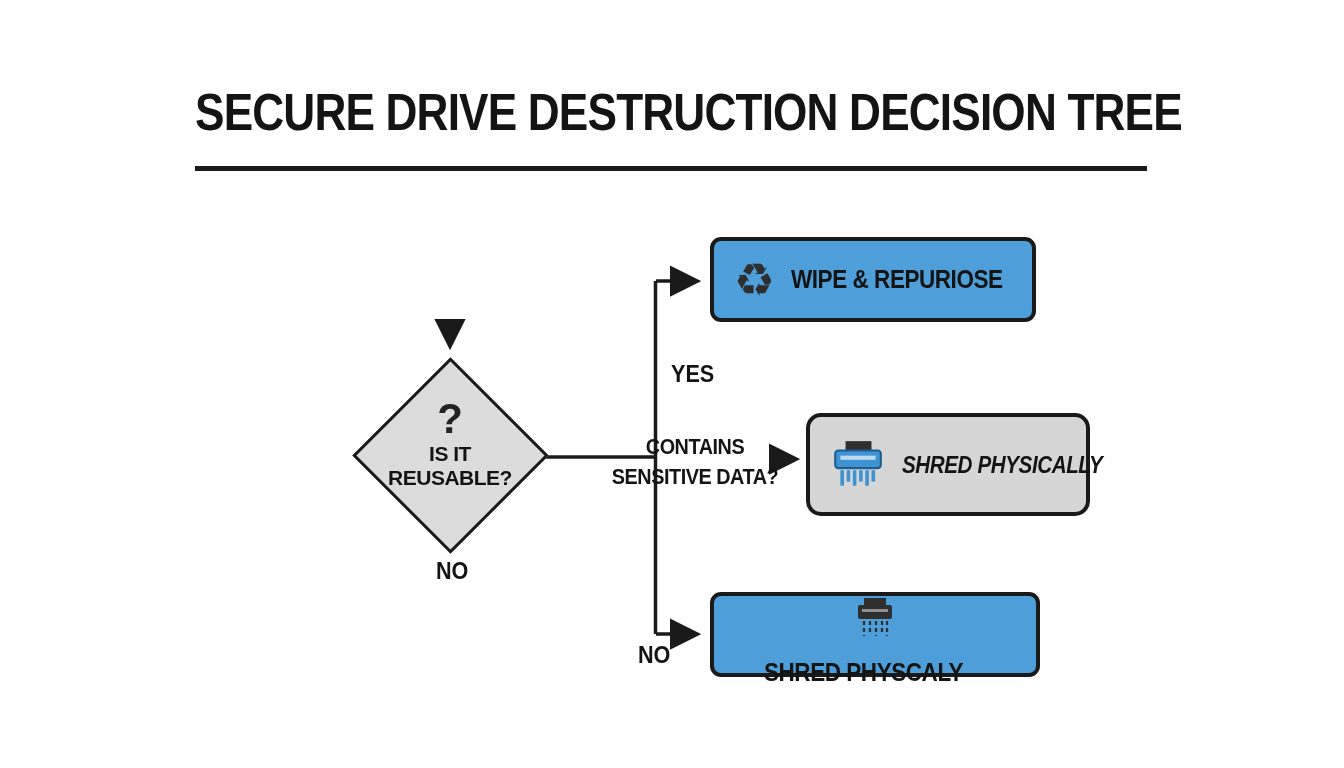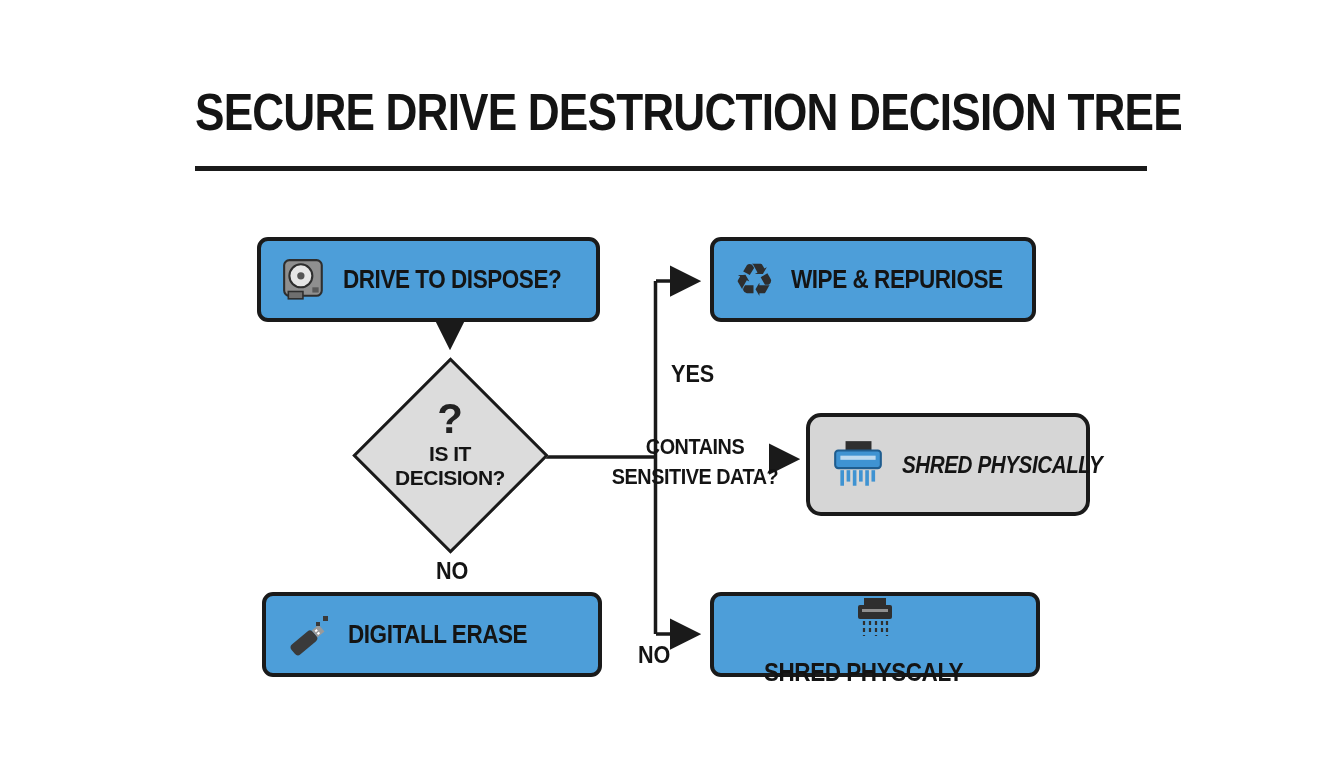--- a/index.html
+++ b/index.html
@@ -95,44 +95,32 @@
       </marker>
     </defs>
     <line x1="450" y1="323" x2="450" y2="345" stroke="#1a1a1a" stroke-width="3.5" marker-end="url(#ah)"></line>
     <line x1="546" y1="457" x2="657" y2="457" stroke="#1a1a1a" stroke-width="3.5"></line>
     <line x1="655.5" y1="281" x2="655.5" y2="634" stroke="#1a1a1a" stroke-width="3.5"></line>
     <line x1="656" y1="281" x2="696" y2="281" stroke="#1a1a1a" stroke-width="3.5" marker-end="url(#ah)"></line>
     <line x1="656" y1="634" x2="696" y2="634" stroke="#1a1a1a" stroke-width="3.5" marker-end="url(#ah)"></line>
     <line x1="784" y1="459" x2="795" y2="459" stroke="#1a1a1a" stroke-width="3.5" marker-end="url(#ah)"></line>
   </svg>
 
-  <div class="node blue" id="node-dispose">
-    <span class="icon">
-      <svg width="46" height="46" viewBox="0 0 44 44">
-        <rect x="3" y="3" width="36" height="34" rx="5" fill="#8f8f8f" stroke="#2e2e2e" stroke-width="2"></rect>
-        <circle cx="19" cy="18" r="11" fill="#e6e6e6" stroke="#2e2e2e" stroke-width="2"></circle>
-        <circle cx="19" cy="18" r="3.5" fill="#555"></circle>
-        <rect x="7" y="33" width="14" height="7" fill="#6f6f6f" stroke="#2e2e2e" stroke-width="1.5"></rect>
-        <rect x="30" y="29" width="6" height="5" fill="#5a5a5a"></rect>
-      </svg>
-    </span>
-    <span class="node-label">DRIVE TO DISPOSE?</span>
-  </div>
 
   <div class="node blue" id="node-wipe">
     <span class="icon">
       <span class="recycle-glyph">♻</span>
     </span>
     <span class="node-label">WIPE &amp; REPURIOSE</span>
   </div>
 
   <div class="diamond"></div>
   <div class="diamond-content">
     <div class="qmark">?</div>
-    <div class="diamond-label">IS IT DECISION?</div>
+    <div class="diamond-label">IS IT REUSABLE?</div>
   </div>
 
   <div class="node gray" id="node-shred-mid">
     <span class="icon">
       <svg width="56" height="56" viewBox="0 0 54 54">
         <rect x="15" y="4" width="25" height="9" fill="#2f2f2f"></rect>
         <rect x="5" y="13" width="44" height="17" rx="3" fill="#3f93d2" stroke="#1f5d8f" stroke-width="2"></rect>
         <rect x="10" y="18" width="34" height="4" fill="#bcd9ef"></rect>
         <g fill="#3f93d2">
           <rect x="10" y="32" width="3.5" height="15"></rect>
@@ -140,35 +128,20 @@
           <rect x="22" y="32" width="3.5" height="15"></rect>
           <rect x="28" y="32" width="3.5" height="11"></rect>
           <rect x="34" y="32" width="3.5" height="15"></rect>
           <rect x="40" y="32" width="3.5" height="11"></rect>
         </g>
       </svg>
     </span>
     <span class="node-label">SHRED PHYSICALLY</span>
   </div>
 
-  <div class="node blue" id="node-erase">
-    <span class="icon">
-      <svg width="46" height="46" viewBox="0 0 46 46">
-        <g transform="rotate(-40 23 26)">
-          <rect x="2" y="20" width="28" height="13" rx="4" fill="#3a3a3a"></rect>
-          <rect x="30" y="22" width="9" height="9" fill="#9a9a9a"></rect>
-          <rect x="32" y="24" width="2.5" height="2" fill="#ffffff"></rect>
-          <rect x="32" y="27.5" width="2.5" height="2" fill="#ffffff"></rect>
-        </g>
-        <rect x="37" y="4" width="5" height="5" fill="#3a3a3a"></rect>
-        <rect x="30" y="10" width="4" height="4" fill="#3a3a3a"></rect>
-      </svg>
-    </span>
-    <span class="node-label">DIGITALL ERASE</span>
-  </div>
 
   <div class="node blue" id="node-shred-bot">
     <span class="icon">
       <svg width="46" height="46" viewBox="0 0 46 46">
         <rect x="12" y="2" width="22" height="7" fill="#2f2f2f"></rect>
         <rect x="6" y="9" width="34" height="14" rx="2" fill="#2f2f2f"></rect>
         <rect x="10" y="13" width="26" height="3" fill="#8f8f8f"></rect>
         <g stroke="#2f2f2f" stroke-width="2.2" stroke-dasharray="4 3">
           <line x1="12" y1="25" x2="12" y2="40"></line>
           <line x1="18" y1="25" x2="18" y2="36"></line>

